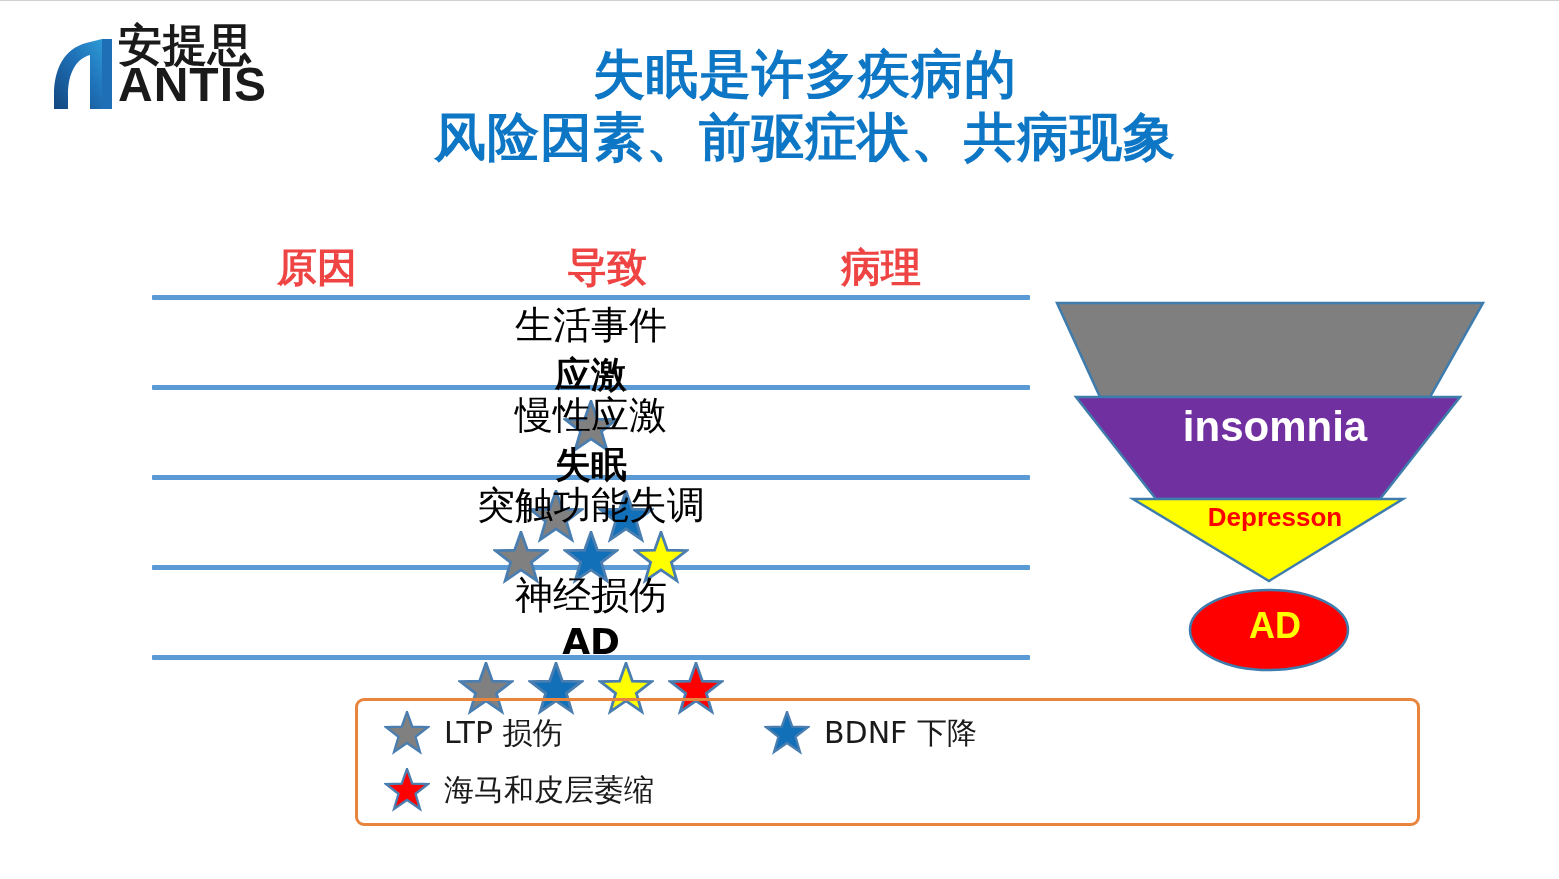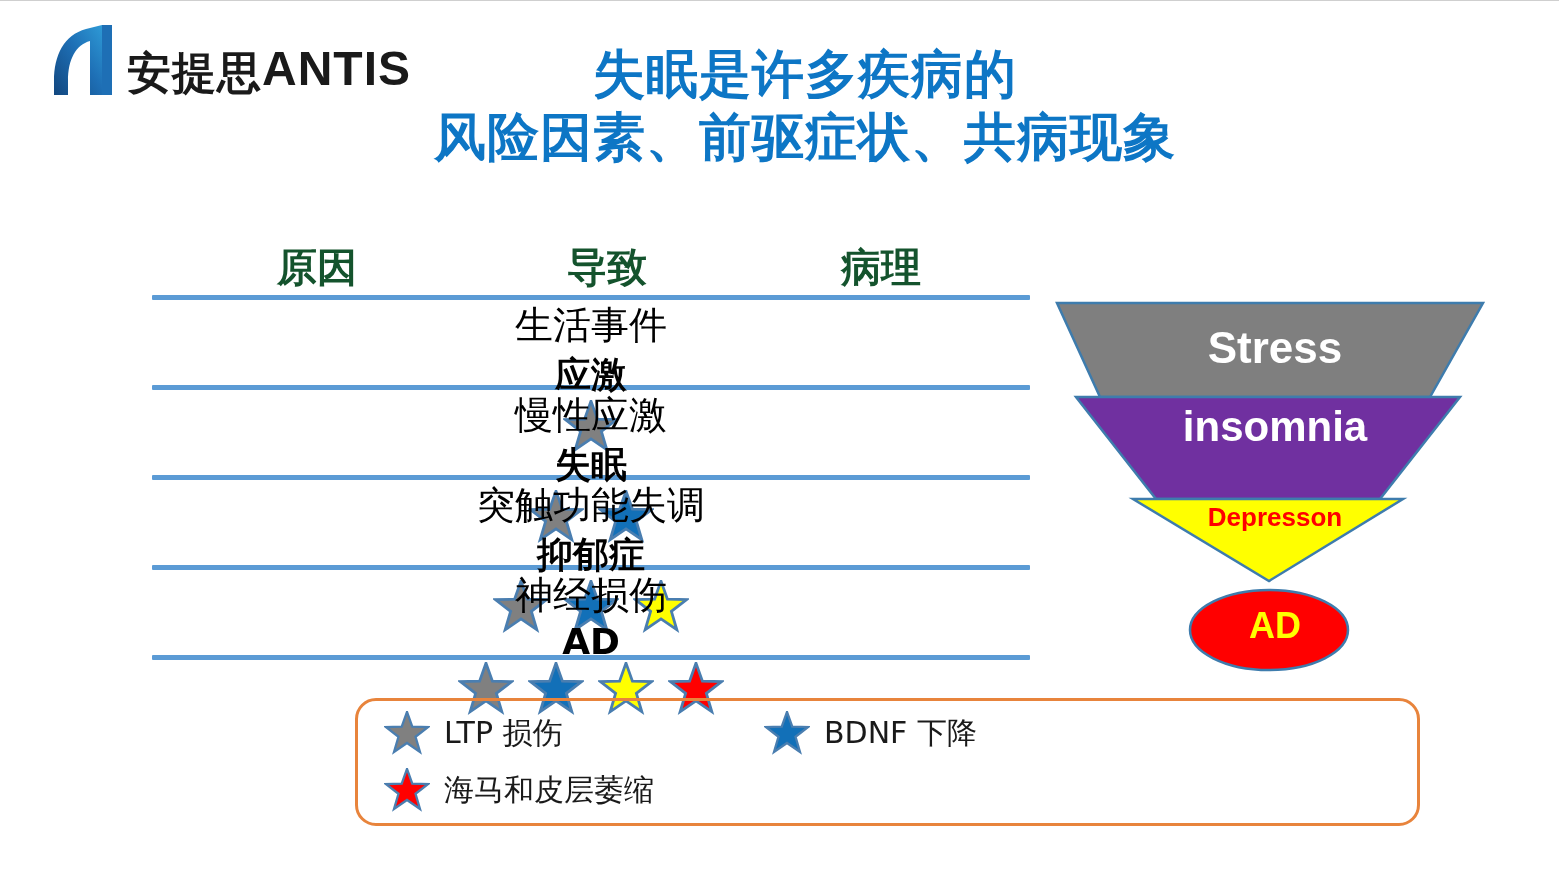--- a/index.html
+++ b/index.html
@@ -11,40 +11,40 @@
     overflow:hidden;
     position:relative;
     border-top:1px solid #cfcfcf;
     box-sizing:border-box;
   }
   .slide{position:absolute;inset:0;}
 
   
   .logo{position:absolute;left:46px;top:22px;display:flex;align-items:flex-end;}
   .logo-mark{width:68px;height:72px;display:block;}
-  .logo-text{display:flex;flex-direction:row;margin-left:13px;line-height:1;}
+  .logo-text{display:flex;flex-direction:column;margin-left:4px;line-height:1;}
   .logo-cn{font-size:44px;font-weight:700;color:#1a1a1a;letter-spacing:1px;
            font-family:"DejaVu Sans","Liberation Sans",sans-serif;}
   .logo-en{font-size:48px;font-weight:700;color:#1a1a1a;letter-spacing:1px;margin-top:-6px;}
 
   
   .title{
     position:absolute;left:300px;top:42px;width:1010px;
     text-align:center;color:#0d76c5;
     font-size:52px;font-weight:700;line-height:1.22;
     font-family:"DejaVu Sans","Liberation Sans",sans-serif;
     letter-spacing:1px;
   }
   .title-line{display:block;}
 
   
   .table{position:absolute;left:152px;top:232px;width:878px;}
   .thead{display:flex;align-items:flex-end;height:62px;}
   .th{
-    font-size:40px;font-weight:700;color:#14532d;text-align:center;
+    font-size:40px;font-weight:700;color:#ef4444;text-align:center;
     font-family:"DejaVu Sans","Liberation Sans",sans-serif;
   }
   .c1{width:330px;}
   .c2{width:250px;}
   .c3{width:298px;}
   .hr{height:5px;background:#5b9bd5;width:100%;border-radius:1px;}
   .trow{display:flex;align-items:center;height:85px;flex-direction:column;}
   .td{display:flex;align-items:center;justify-content:center;height:100%;}
   .cause{font-size:38px;font-weight:400;color:#000;
          font-family:"DejaVu Sans","Liberation Sans",sans-serif;}
@@ -61,21 +61,21 @@
     font-family:"Liberation Sans","DejaVu Sans",sans-serif;
   }
   .lbl-stress{top:26px;font-size:44px;color:#ffffff;}
   .lbl-insomnia{top:106px;font-size:42px;color:#ffffff;}
   .lbl-depression{top:184px;font-size:26px;color:#ff0000;margin-top:21px;}
   .lbl-ad{top:308px;font-size:36px;color:#ffff00;}
 
   
   .legend{
     position:absolute;left:355px;top:697px;width:1065px;height:128px;
-    border:3px solid #e8843c;border-radius:21px;box-sizing:border-box;
+    border:3px solid #e8843c;border-radius:9px;box-sizing:border-box;
     display:grid;grid-template-columns:380px 1fr;grid-template-rows:1fr 1fr;
     align-items:center;padding:4px 0 4px 26px;box-sizing:border-box;
   }
   .legend-item{display:flex;align-items:center;gap:14px;}
   .legend-label{
     font-size:30px;color:#1a1a1a;font-weight:400;
     font-family:"DejaVu Sans","Liberation Sans",sans-serif;white-space:nowrap;
   }
 </style>
 </head>
@@ -148,23 +148,20 @@
             </svg>
           </span>
         </div>
     </div>
     <div class="hr" style="background: rgb(91, 155, 213);"></div>
 
     <div class="trow">
       <div class="td c1">
           <span class="cause">突触功能失调</span>
         </div>
-      <div class="td c2">
-          <span class="lead">抑郁症</span>
-        </div>
       <div class="td c3">
           <span class="stars">
             <svg class="star-svg" width="56" height="56" viewBox="0 0 100 100">
               <polygon points="50.00,2.00 61.46,34.22 95.65,35.17 68.55,56.03 78.21,88.83 50.00,69.50 21.79,88.83 31.45,56.03 4.35,35.17 38.54,34.22" fill="#808080" stroke="#4A7EB0" stroke-width="5" stroke-linejoin="miter"></polygon>
             </svg>
             <svg class="star-svg" width="56" height="56" viewBox="0 0 100 100">
               <polygon points="50.00,2.00 61.46,34.22 95.65,35.17 68.55,56.03 78.21,88.83 50.00,69.50 21.79,88.83 31.45,56.03 4.35,35.17 38.54,34.22" fill="#1270B8" stroke="#4A7EB0" stroke-width="5" stroke-linejoin="miter"></polygon>
             </svg>
             <svg class="star-svg" width="56" height="56" viewBox="0 0 100 100">
               <polygon points="50.00,2.00 61.46,34.22 95.65,35.17 68.55,56.03 78.21,88.83 50.00,69.50 21.79,88.83 31.45,56.03 4.35,35.17 38.54,34.22" fill="#FFFF00" stroke="#4A7EB0" stroke-width="5" stroke-linejoin="miter"></polygon>
@@ -201,21 +198,20 @@
     <div class="hr" style="background: rgb(91, 155, 213);"></div>
   </div>
 
   <div class="funnel">
     <svg width="470" height="390" viewBox="0 0 470 390">
       <polygon id="fn-l0" points="17,6 443,6 390,100 60,100" fill="#7F7F7F" stroke="#3E7CAD" stroke-width="2.5"></polygon>
       <polygon id="fn-l1" points="36,100 420,100 340,202 116,202" fill="#7030A0" stroke="#3E7CAD" stroke-width="2.5"></polygon>
       <polygon id="fn-l2" points="93,202 363,202 229,284 229,284" fill="#FFFF00" stroke="#3E7CAD" stroke-width="2.5"></polygon>
       <ellipse id="fn-out" cx="229" cy="333" rx="79" ry="40" fill="#FF0000" stroke="#3E7CAD" stroke-width="2.5"></ellipse>
     </svg>
-    <div class="funnel-label lbl-stress" style="color: rgb(255, 255, 255);">Stress</div>
     <div class="funnel-label lbl-insomnia" style="color: rgb(255, 255, 255);">insomnia</div>
     <div class="funnel-label lbl-depression" style="color: rgb(255, 0, 0);">Depresson</div>
     <div class="funnel-label lbl-ad" style="color: rgb(255, 255, 0);">AD</div>
   </div>
 
   <div class="legend" style="border-color: rgb(232, 132, 60);">
     <div class="legend-item">
       <span>
           <svg class="star-svg" width="46" height="46" viewBox="0 0 100 100">
             <polygon points="50.00,2.00 61.46,34.22 95.65,35.17 68.55,56.03 78.21,88.83 50.00,69.50 21.79,88.83 31.45,56.03 4.35,35.17 38.54,34.22" fill="#808080" stroke="#4A7EB0" stroke-width="5" stroke-linejoin="miter"></polygon>

